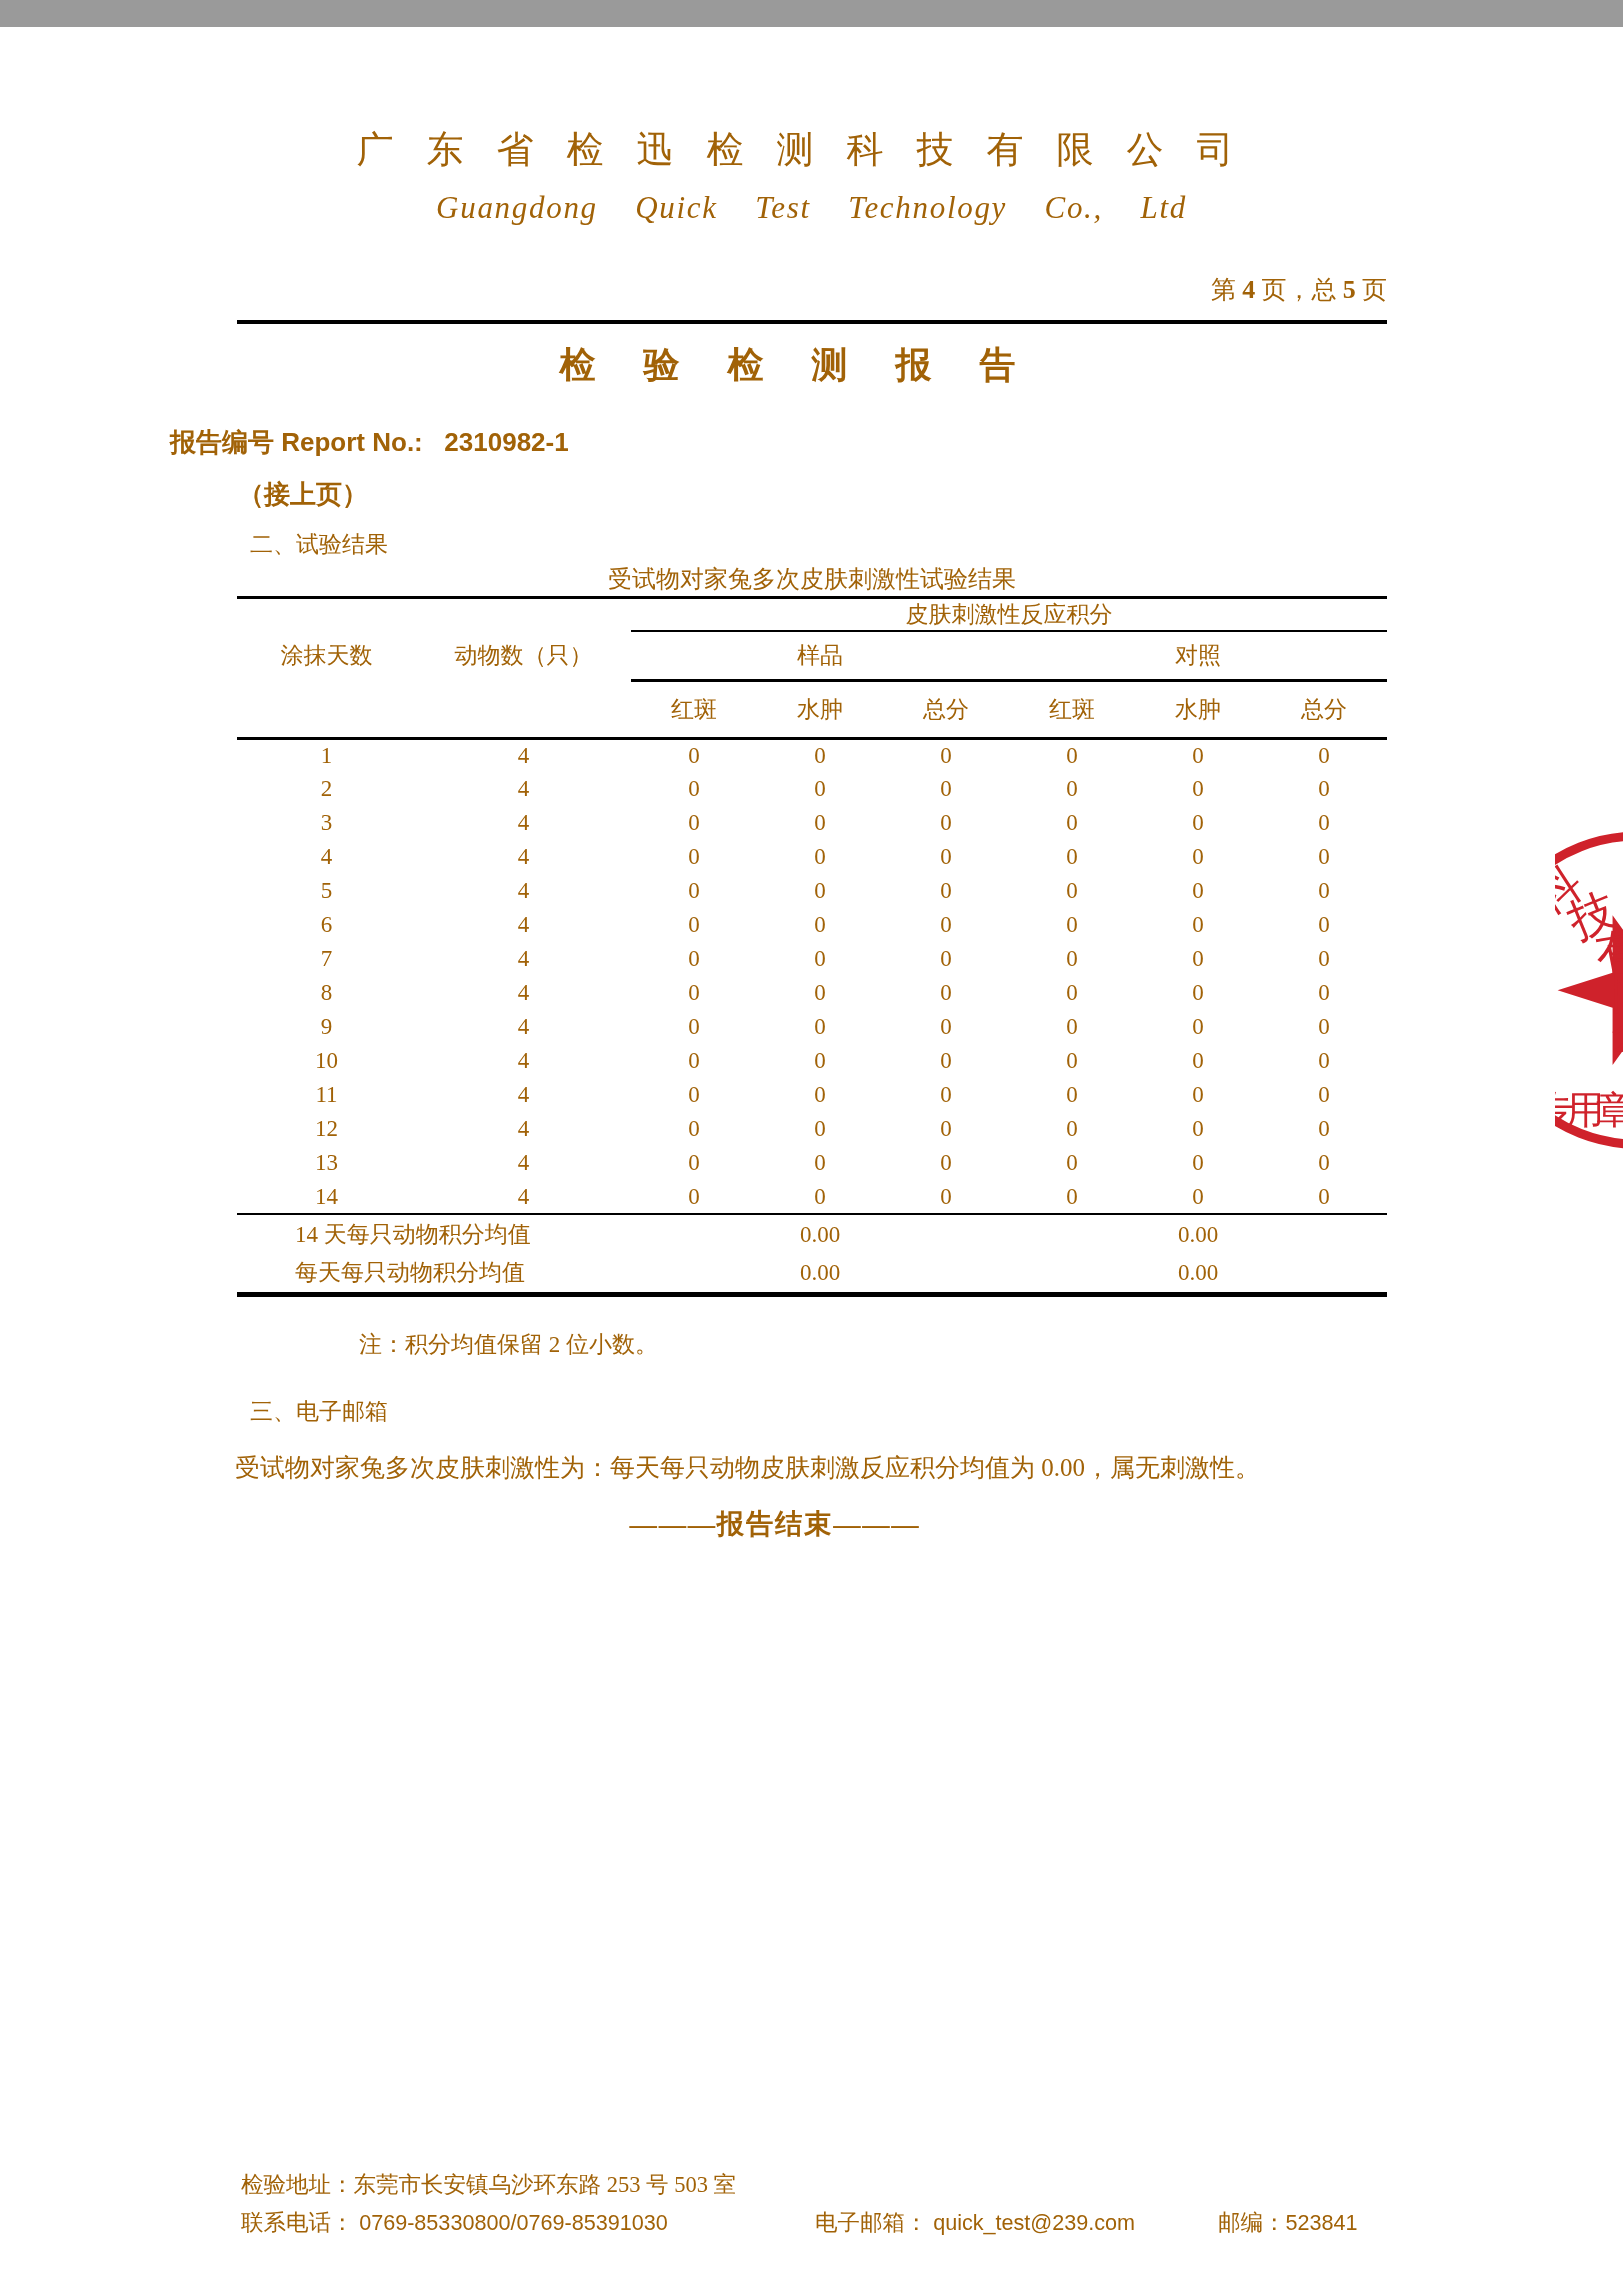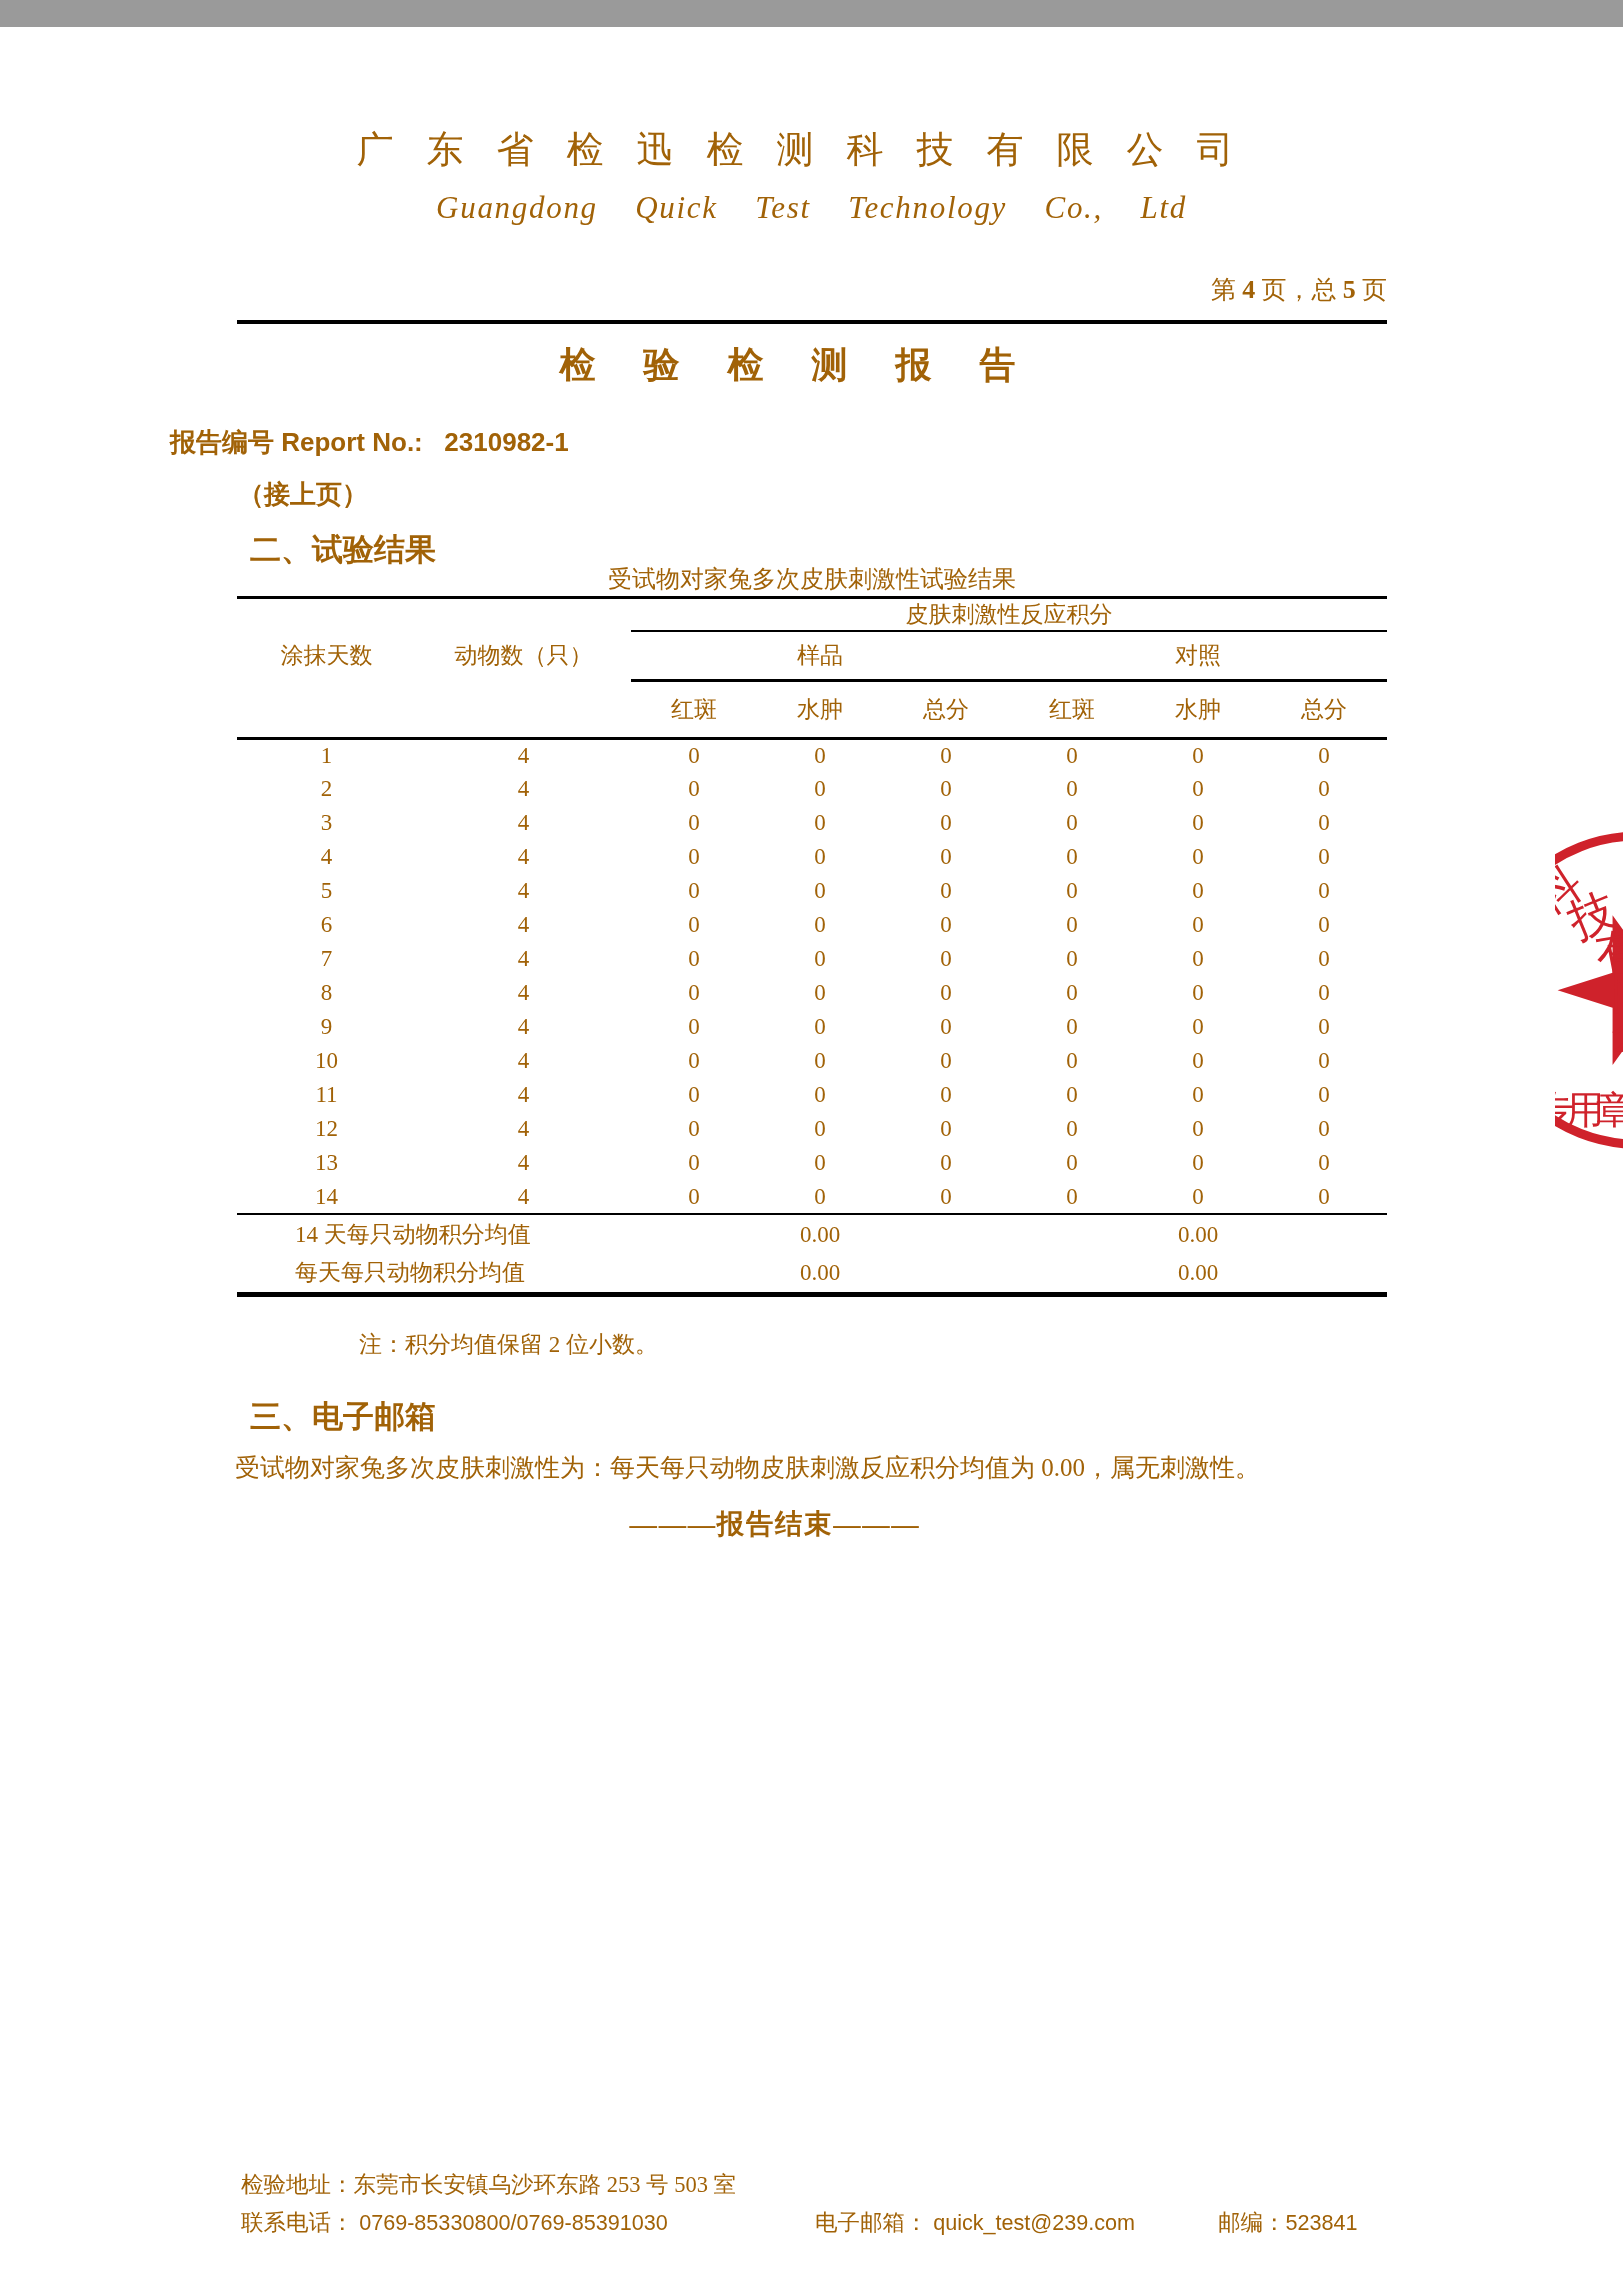--- a/index.html
+++ b/index.html
@@ -31,21 +31,21 @@
   .doc-title{
     top:314px;left:0;width:100%;text-align:center;
     font-size:36px;font-weight:bold;letter-spacing:48px;white-space:nowrap;
   }
   .report-no{
     top:398px;left:170px;font-size:26px;font-weight:bold;
     font-family:"Liberation Sans","DejaVu Sans",sans-serif;white-space:nowrap;
   }
   .report-no .gap{display:inline-block;width:21.6px;}
   .continued{top:450px;left:238px;font-size:26px;font-weight:bold;}
-  .sec-head{font-size:31px;white-space:nowrap;font-weight:bold;}
+  .sec-head{font-size:23px;white-space:nowrap;}
   .sec2{top:502px;left:250px;}
   .sec3{top:1369px;left:250px;}
   .table-title{
     top:536px;left:237px;width:1150px;text-align:center;font-size:24px;
   }
   table.results{
     position:absolute;top:569px;left:237px;width:1150px;
     border-collapse:collapse;table-layout:fixed;
     border-top:3.3px solid #000;border-bottom:5px solid #000;
     font-size:23px;text-align:center;

